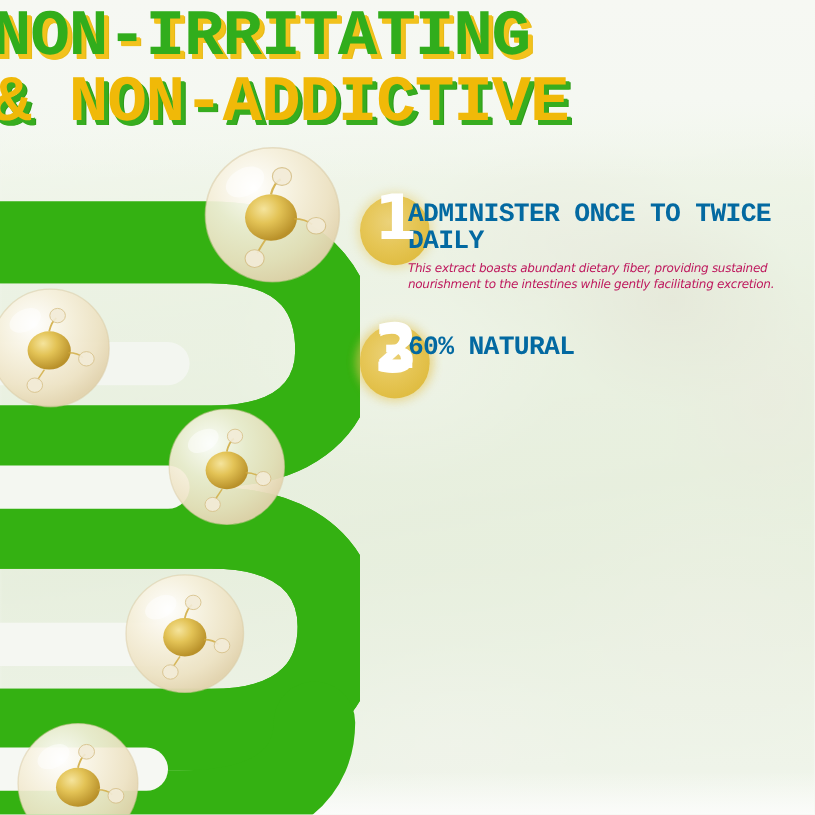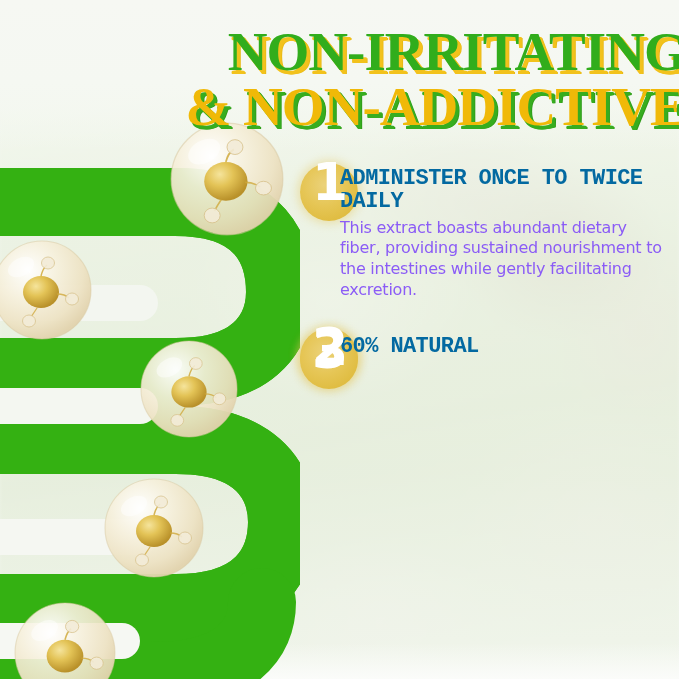--- a/index.html
+++ b/index.html
@@ -49,28 +49,27 @@
   .ribbon{position:absolute;left:0;top:140px;width:300px;height:539px;}
   .ribbon svg{display:block;}
 
   
   .bubble{position:absolute;border-radius:50%;}
   .bubble svg{display:block;width:100%;height:100%;}
 
   
   .headline{
     position:absolute;left:0;right:0;top:6px;
-    text-align:right;
-    font-family:Liberation Serif, serif;
+    text-align:left;
+    font-family:Liberation Mono, monospace;
     font-weight:700;
     font-style:normal;
     letter-spacing:-1px;
     line-height:.98;
     user-select:none;
-    margin-top:20px;
   }
   .hl-line{display:block;white-space:nowrap;}
   .hl-1{
     font-size:54px;
     color:#31ad1c;
     text-shadow:
       3px 3px 0 #f2c21c,
       3px 4px 0 #f2c21c,
       4px 4px 0 #e8b916;
     transform:scaleX(1.02);
@@ -118,25 +117,26 @@
     font-size:22px;
     line-height:1.06;
     letter-spacing:-.6px;
     color:#0369a1;
   }
   .step-head.tight{letter-spacing:-1.1px;}
   .step-body{
     position:relative;z-index:2;
     margin:4px 0 0 44px;
     font-family:"DejaVu Sans", sans-serif;
-    font-size:16px;
+    font-size:10px;
     line-height:1.30;
-    color:#8b5cf6;
+    color:#be185d;
     letter-spacing:-.25px;
     max-width:322px;
+    font-style:italic;
   }
 </style>
 </head>
 <body>
 
 <div id="poster">
 
   <div class="bg-photo"></div>
   <div class="bg-wash"></div>
   <div class="bg-top-fade"></div>

